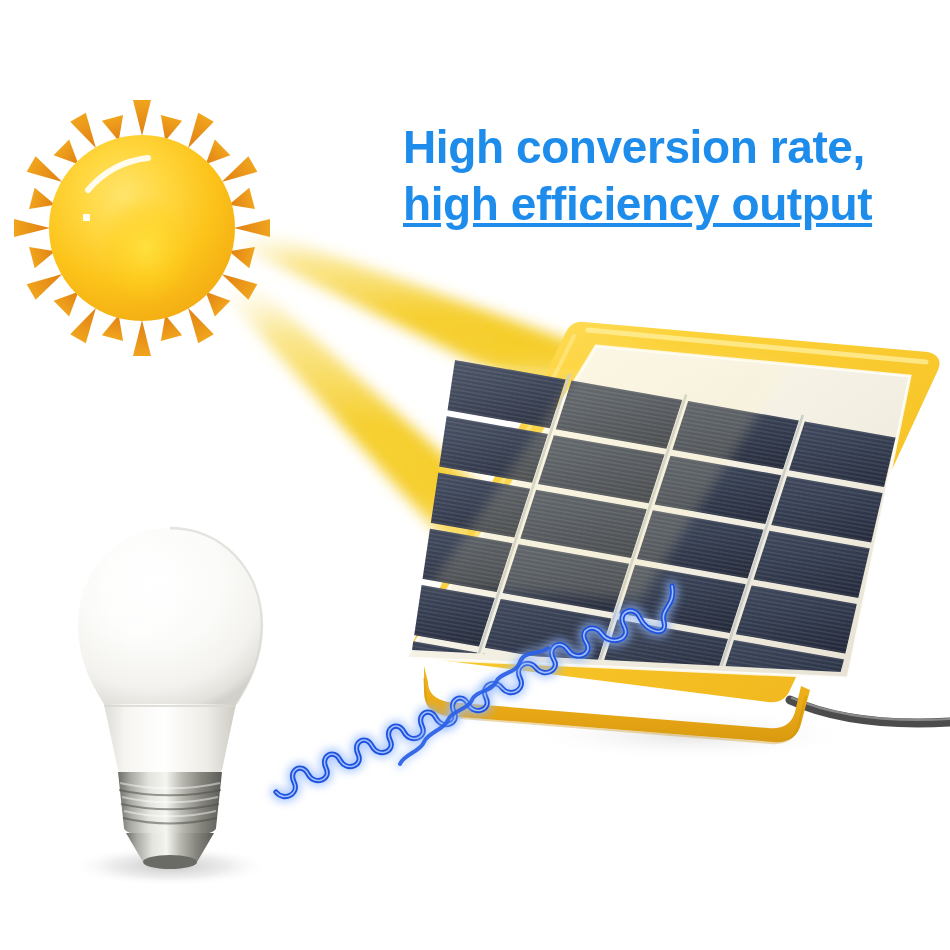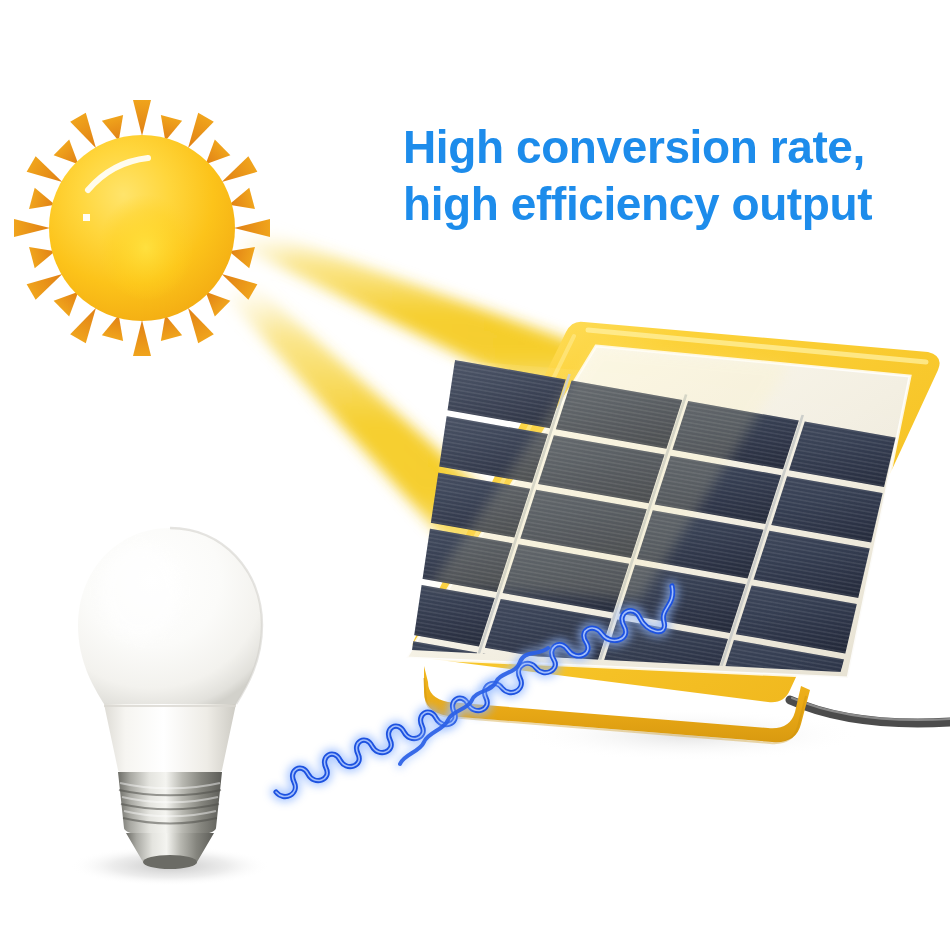--- a/index.html
+++ b/index.html
@@ -21,21 +21,21 @@
     font-size:46px;
     font-weight:bold;
     line-height:57px;
     letter-spacing:-0.4px;
     color:#1d8ceb;
     white-space:pre-line;
     text-align:left;
     font-family:"Liberation Sans", sans-serif;
     z-index:40;
   }
-  #headline .l2{display:block;}
+  #headline .l2{display:block;text-decoration:underline;}
 </style>
 </head>
 <body>
 
 <div id="stage">
 
   <svg width="950" height="950" viewBox="0 0 950 950" xmlns="http://www.w3.org/2000/svg">
     <defs>
 
       <radialGradient id="sunBody" cx="40%" cy="32%" r="78%">

